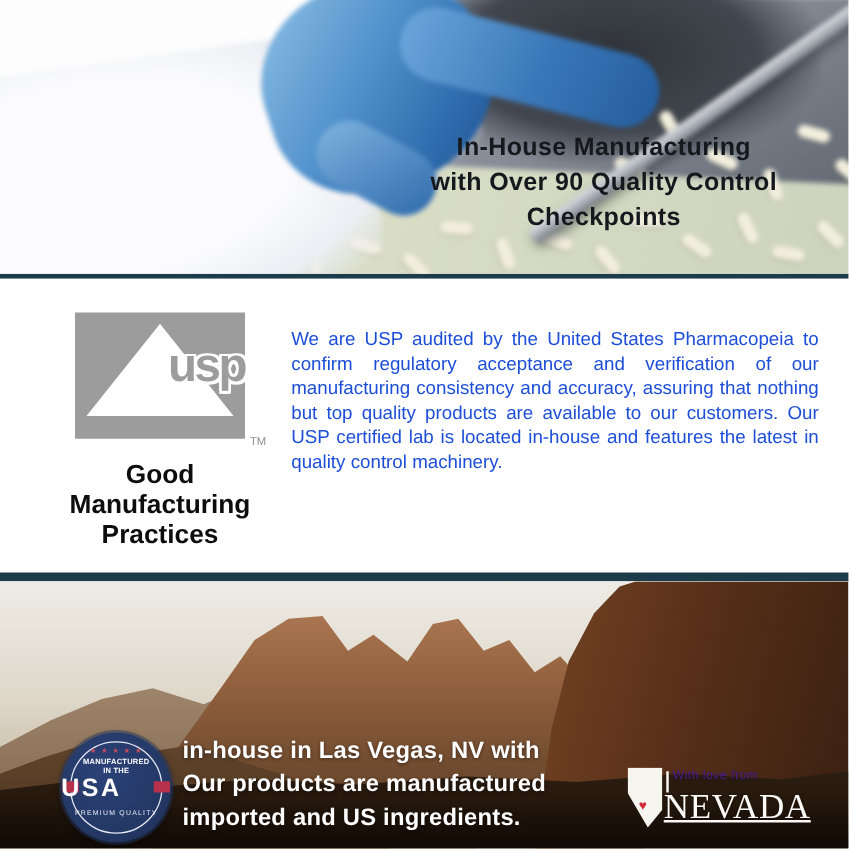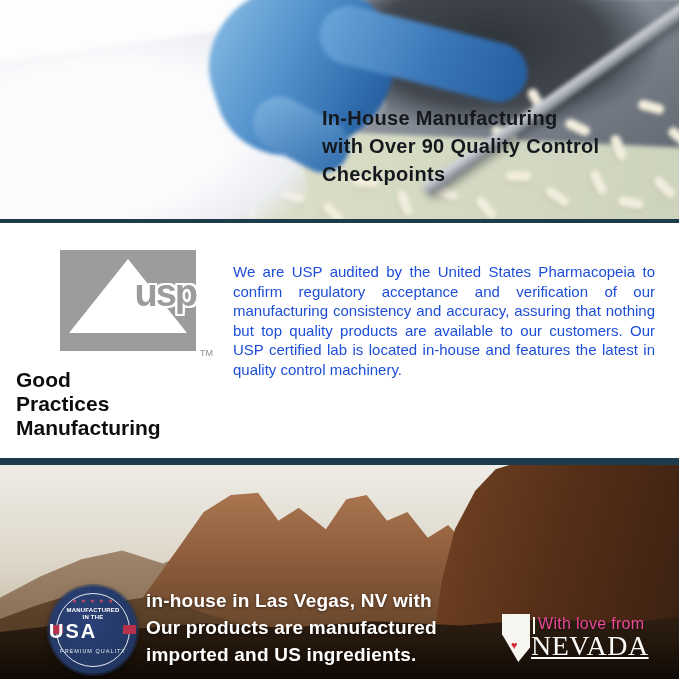--- a/index.html
+++ b/index.html
@@ -29,36 +29,36 @@
   .glove-fist{left:213px;top:-14px;width:182px;height:164px;transform:rotate(-18deg);
         border-radius:48% 52% 55% 45%;
         background:linear-gradient(135deg,#90c2e6 0%,#5493cd 42%,#2c68aa 78%,#1d4f8a 100%);}
   .glove-finger{left:318px;top:26px;width:208px;height:58px;transform:rotate(14deg);
         border-radius:30px;
         background:linear-gradient(100deg,#6aa6da 0%,#3a77b8 55%,#245d9e 100%);}
   .glove-thumb{left:252px;top:108px;width:100px;height:52px;transform:rotate(28deg);
         border-radius:26px;background:linear-gradient(120deg,#7db3e0,#2f6bac);}
   .capsules i{position:absolute;width:26px;height:10px;border-radius:6px;background:#f2eedd;
         box-shadow:0 1px 2px rgba(90,90,70,.35);}
-  .top-heading{position:absolute;left:322px;top:104px;width:322px;
+  .top-heading{position:absolute;left:322px;top:104px;width:322px;text-align:center;
         font-weight:bold;font-size:20px;line-height:28px;color:#15191d;letter-spacing:.3px;z-index:5;}
 
   
   .sec-mid{position:relative;height:235px;background:#ffffff;border-bottom:7px solid #1c3b4b;}
   .usp-box{position:absolute;left:60px;top:27px;width:136px;height:101px;background:#9c9c9c;}
   .usp-triangle{position:absolute;left:9px;top:9px;width:118px;height:74px;background:#ffffff;
         clip-path:polygon(50% 0,100% 100%,0 100%);}
   .usp-acronym{position:absolute;left:0;top:24px;width:100%;text-align:right;
         font-size:38px;line-height:38px;font-weight:bold;letter-spacing:-2px;color:#9c9c9c;
         text-shadow:2px 0 0 #fff,-2px 0 0 #fff,0 2px 0 #fff,0 -2px 0 #fff,
                     2px 2px 0 #fff,-2px -2px 0 #fff,2px -2px 0 #fff,-2px 2px 0 #fff;}
   .usp-audited{position:absolute;left:0;bottom:5px;width:100%;text-align:center;
         color:#ffffff;font-weight:bold;font-size:19px;}
   .usp-tm{position:absolute;left:200px;top:125px;font-size:9px;color:#8f8f8f;}
-  .gmp{position:absolute;left:16px;top:145px;width:224px;
+  .gmp{position:absolute;left:16px;top:145px;width:224px;text-align:center;
         font-size:21px;line-height:24px;font-weight:bold;color:#0d0d0d;}
   .usp-paragraph{position:absolute;left:233px;top:39px;width:422px;margin:0;
         font-size:15px;line-height:19.5px;color:#1d4ed8;text-align:justify;}
 
   
   .sec-bottom{position:relative;height:214px;overflow:hidden;}
   .sky{inset:0;background:linear-gradient(to bottom,#eeece6 0%,#ded7c9 45%,#c9bda9 72%,#b7a78f 100%);}
   .ridge-far{inset:0;background:linear-gradient(to bottom,#b59c7f,#8d735a 70%);
         clip-path:polygon(0 62%,6% 52%,12% 44%,18% 40%,24% 46%,30% 38%,36% 43%,42% 52%,48% 60%,52% 70%,56% 100%,0 100%);}
   .peaks-center{inset:0;background:linear-gradient(to bottom,#b5805a 0%,#93613f 38%,#6e4a2e 72%,#5a3a24 100%);
@@ -90,21 +90,21 @@
 
   .bottom-text{position:absolute;left:146px;top:122px;z-index:6;
         font-size:19px;line-height:27px;font-weight:bold;color:#ffffff;
         text-shadow:0 1px 3px rgba(20,10,5,.55);letter-spacing:.2px;}
 
   .nevada-logo{position:absolute;left:502px;top:146px;width:165px;height:60px;z-index:6;}
   .nv-state{position:absolute;left:0;top:3px;width:28px;height:48px;background:#f7f5f0;
         clip-path:polygon(0 0,100% 0,100% 70%,58% 100%,0 42%);}
   .nv-heart{position:absolute;left:9px;top:29px;font-size:11px;line-height:1;color:#cf2b3a;}
   .nv-divider{position:absolute;left:31px;top:6px;width:1.5px;height:17px;background:#f7f5f0;}
-  .nv-tagline{position:absolute;left:36px;top:4px;font-size:16px;color:#ec4899;letter-spacing:.3px;
+  .nv-tagline{position:absolute;left:36px;top:4px;font-size:10px;color:#4c1d95;letter-spacing:.3px;
         text-shadow:0 1px 2px rgba(20,10,5,.5);}
   .nv-name{position:absolute;left:29px;top:19px;font-family:"Liberation Serif",serif;
         font-size:28px;color:#fbfaf7;letter-spacing:.5px;text-shadow:0 1px 2px rgba(20,10,5,.5);text-decoration:underline;}
 </style>
 </head>
 <body>
 
 <div class="page">
 
   <section class="sec-top">
@@ -154,22 +154,22 @@
   </section>
 
   <section class="sec-mid">
     <div class="usp-box">
       <div class="usp-triangle"></div>
       <div class="usp-acronym">usp</div>
     </div>
     <span class="usp-tm">TM</span>
     <div class="gmp">
       <div>Good</div>
+      <div>Manufacturing</div>
       <div>Practices</div>
-      <div>Manufacturing</div>
     </div>
     <p class="usp-paragraph">We are USP audited by the United States Pharmacopeia to confirm regulatory acceptance and verification of our manufacturing consistency and accuracy, assuring that nothing but top quality products are available to our customers. Our USP certified lab is located in-house and features the latest in quality control machinery.</p>
   </section>
 
   <section class="sec-bottom">
     <div class="layer sky"></div>
     <div class="layer ridge-far"></div>
     <div class="layer peaks-center"></div>
     <div class="layer cliff-right"></div>
     <div class="layer ridge-front-left"></div>

